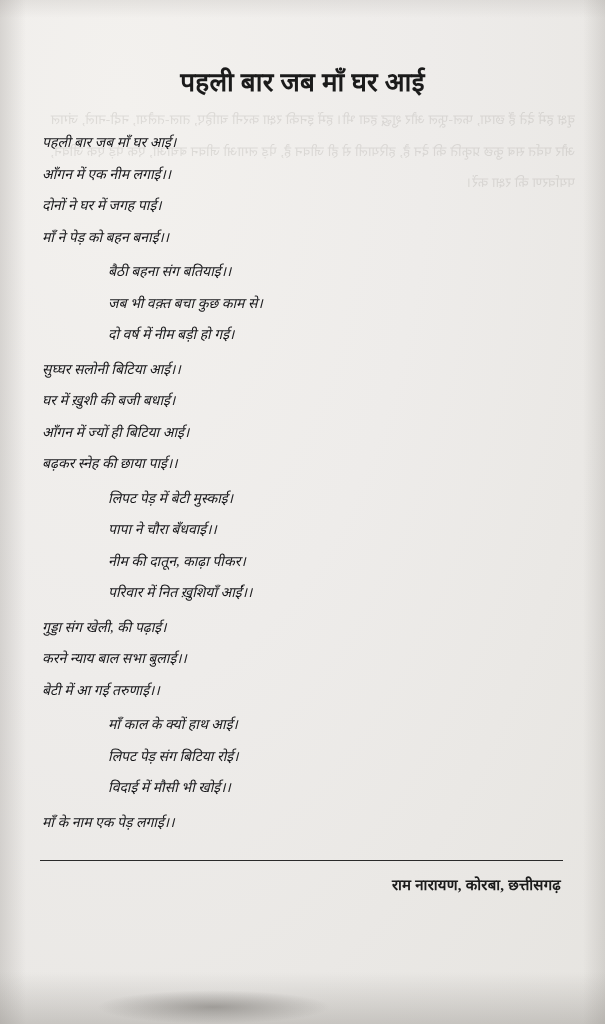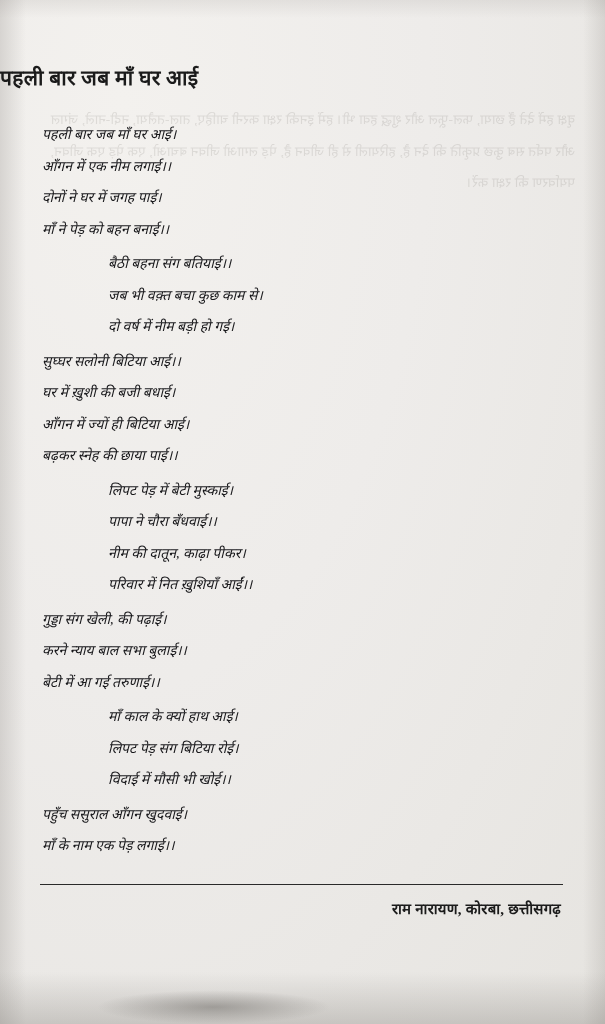--- a/index.html
+++ b/index.html
@@ -58,22 +58,22 @@
     white-space: pre-wrap;
     word-break: break-word;
   }
 
   .content {
     position: relative;
     z-index: 3;
   }
 
   .poem-title {
-    text-align: left;
-    font-size: 21px;
+    text-align: center;
+    font-size: 26px;
     font-weight: bold;
     color: #1b1b1b;
     margin: 63px 0 0 0;
     letter-spacing: 0.3px;
   }
 
   .stanzas {
     margin: 28px 0 0 0;
     padding: 0 40px 0 42px;
   }
@@ -162,21 +162,20 @@
         <div class="line">बेटी में आ गई तरुणाई।।</div>
       </div>
 
       <div class="stanza indented">
         <div class="line">माँ काल के क्यों हाथ आई।</div>
         <div class="line">लिपट पेड़ संग बिटिया रोई।</div>
         <div class="line">विदाई में मौसी भी खोई।।</div>
       </div>
 
       <div class="stanza">
-        <div class="line">पहुँच ससुराल आँगन खुदवाई।</div>
         <div class="line">माँ के नाम एक पेड़ लगाई।।</div>
       </div>
     </div>
 
     <div class="rule"></div>
 
     <div class="byline">राम नारायण, कोरबा, छत्तीसगढ़</div>
 
   </div>
 

